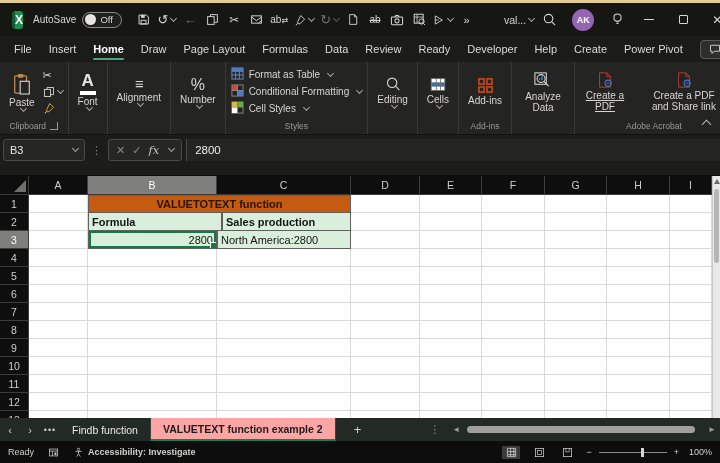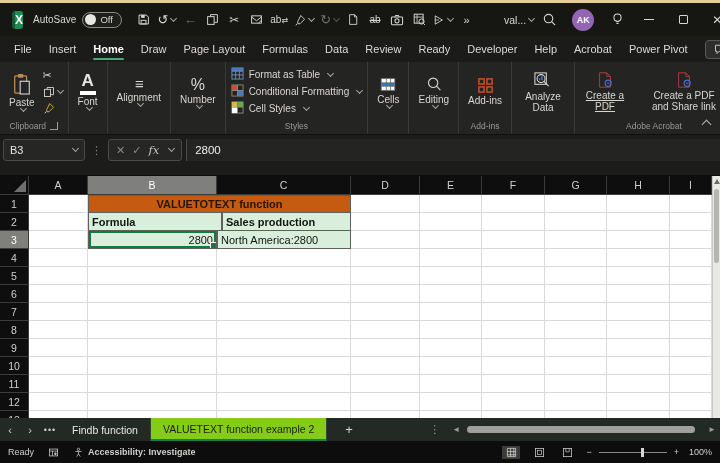--- a/index.html
+++ b/index.html
@@ -108,21 +108,21 @@
   .vscroll .up { position:absolute; top:3px; left:1px; width:0; height:0; border-left:3px solid transparent;
                  border-right:3px solid transparent; border-bottom:5px solid #6a6a68; }
   .vscroll .thumb { position:absolute; top:13px; left:1px; width:5px; height:74px; background:#b5b5b3; border-radius:3px; }
 
   
   .tabbar { height:23px; background:#232a25; display:flex; align-items:center; flex:0 0 auto; }
   .nav-arrow { color:#cfcfcd; font-size:11px; width:20px; text-align:center; }
   .nav-dots { color:#cfcfcd; font-size:9px; width:20px; text-align:center; letter-spacing:1px; }
   .sheet-tab { height:100%; display:flex; align-items:center; padding:0 12px; font-size:10.5px; color:#e8e6e4;
                white-space:nowrap; border-right:1px solid #3a423c; }
-  .sheet-tab.active { background:#84cc16; color:#1c1c1c; border-bottom:2px solid #1a7c52; font-weight:normal; }
+  .sheet-tab.active { background:#fca5a5; color:#1c1c1c; border-bottom:2px solid #1a7c52; font-weight:bold; }
   .tab-add { color:#d8d6d3; font-size:13px; padding:0 18px; }
   .hscroll-zone { margin-left:auto; display:flex; align-items:center; height:100%; }
   .hs-dots { color:#9a9a98; font-size:11px; padding:0 8px; }
   .hs-arrow { color:#9a9a98; font-size:8px; padding:0 4px; }
   .hs-track { width:240px; height:9px; display:flex; align-items:center; }
   .hs-thumb { width:228px; height:7px; background:#9f9f9d; border-radius:4px; margin-left:3px; }
 
   
   .statusbar { height:15px; background:#0d0d0d; display:flex; align-items:center; color:#cfcfcd;
                font-size:9px; padding:0 8px; flex:1 0 auto; }
@@ -264,21 +264,21 @@
         <div class="menu-tab">Insert</div>
         <div class="menu-tab active">Home</div>
         <div class="menu-tab">Draw</div>
         <div class="menu-tab">Page Layout</div>
         <div class="menu-tab">Formulas</div>
         <div class="menu-tab">Data</div>
         <div class="menu-tab">Review</div>
         <div class="menu-tab">Ready</div>
         <div class="menu-tab">Developer</div>
         <div class="menu-tab">Help</div>
-        <div class="menu-tab">Acrobat</div>
+        <div class="menu-tab">Create</div>
         <div class="menu-tab">Power Pivot</div>
       </div>
     <div class="comments-btn">
       <svg width="12" height="12" viewBox="0 0 16 16">
           <path d="M2 3h12v8H7l-3 3v-3H2z" fill="none" stroke="#d8d6d3" stroke-width="1.2"></path>
         </svg>
 
     </div>
 
   </div>
@@ -389,39 +389,39 @@
       </div>
       <div class="rlabel">
           <span>Styles</span>
         </div>
     </div>
 
     <div class="rgroup">
       <div class="rbody">
         <div class="bigbtn">
           <svg width="18" height="17" viewBox="0 0 20 20">
+            <circle cx="9" cy="8" r="5.5" fill="none" stroke="#d8d6d3" stroke-width="1.3"></circle>
+            <path d="M13 12l4.5 4.5" stroke="#d8d6d3" stroke-width="1.3"></path>
+          </svg>
+          <span class="blabel">Editing</span>
+          <span class="chev"></span>
+        </div>
+      </div>
+      <div class="rlabel"></div>
+    </div>
+
+    <div class="rgroup">
+      <div class="rbody">
+        <div class="bigbtn">
+          <svg width="18" height="17" viewBox="0 0 20 20">
             <rect x="2" y="3" width="16" height="14" fill="#fff"></rect>
             <rect x="2" y="8" width="16" height="4" fill="#2e75d4"></rect>
             <path d="M2 3h16v14H2zM8 3v14M13 3v14M2 8h16M2 12h16" stroke="#6a6a68" fill="none"></path>
           </svg>
           <span class="blabel">Cells</span>
-          <span class="chev"></span>
-        </div>
-      </div>
-      <div class="rlabel"></div>
-    </div>
-
-    <div class="rgroup">
-      <div class="rbody">
-        <div class="bigbtn">
-          <svg width="18" height="17" viewBox="0 0 20 20">
-            <circle cx="9" cy="8" r="5.5" fill="none" stroke="#d8d6d3" stroke-width="1.3"></circle>
-            <path d="M13 12l4.5 4.5" stroke="#d8d6d3" stroke-width="1.3"></path>
-          </svg>
-          <span class="blabel">Editing</span>
           <span class="chev"></span>
         </div>
       </div>
       <div class="rlabel"></div>
     </div>
 
     <div class="rgroup">
       <div class="rbody">
         <div class="bigbtn">
           <svg width="17" height="17" viewBox="0 0 18 18">

